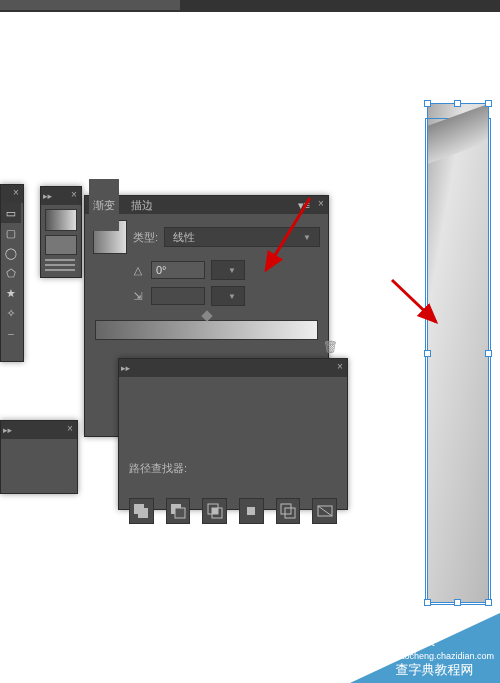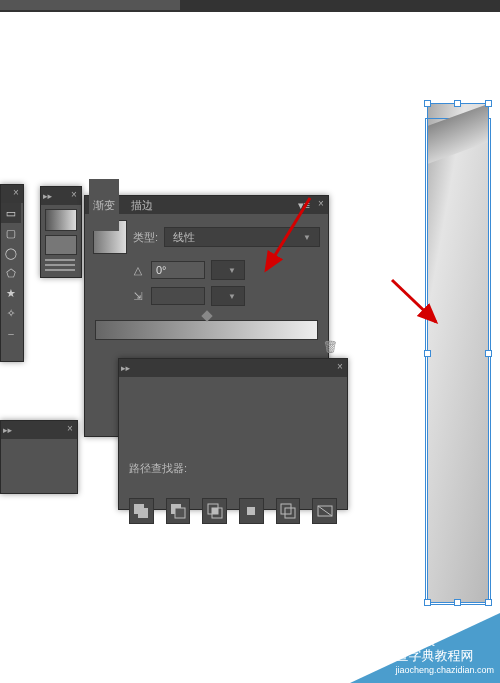--- a/index.html
+++ b/index.html
@@ -231,16 +231,16 @@
         <path d="M0,0 L7,3 L0,6 Z" fill="#d40000"></path>
       </marker>
     </defs>
   <line x1="6" y1="6" x2="50" y2="48" stroke="#d40000" stroke-width="3" marker-end="url(#ah2)"></line>
 </svg>
 
 <div class="wm">
   <div class="tri"></div>
   <div class="txt">
     <div>jb51.net</div>
+    <div style="font-size:9px">jiaocheng.chazidian.com</div>
     <div style="font-size:13px">查字典教程网</div>
-    <div style="font-size:9px">jiaocheng.chazidian.com</div>
   </div>
 </div>
 
 </body></html>

